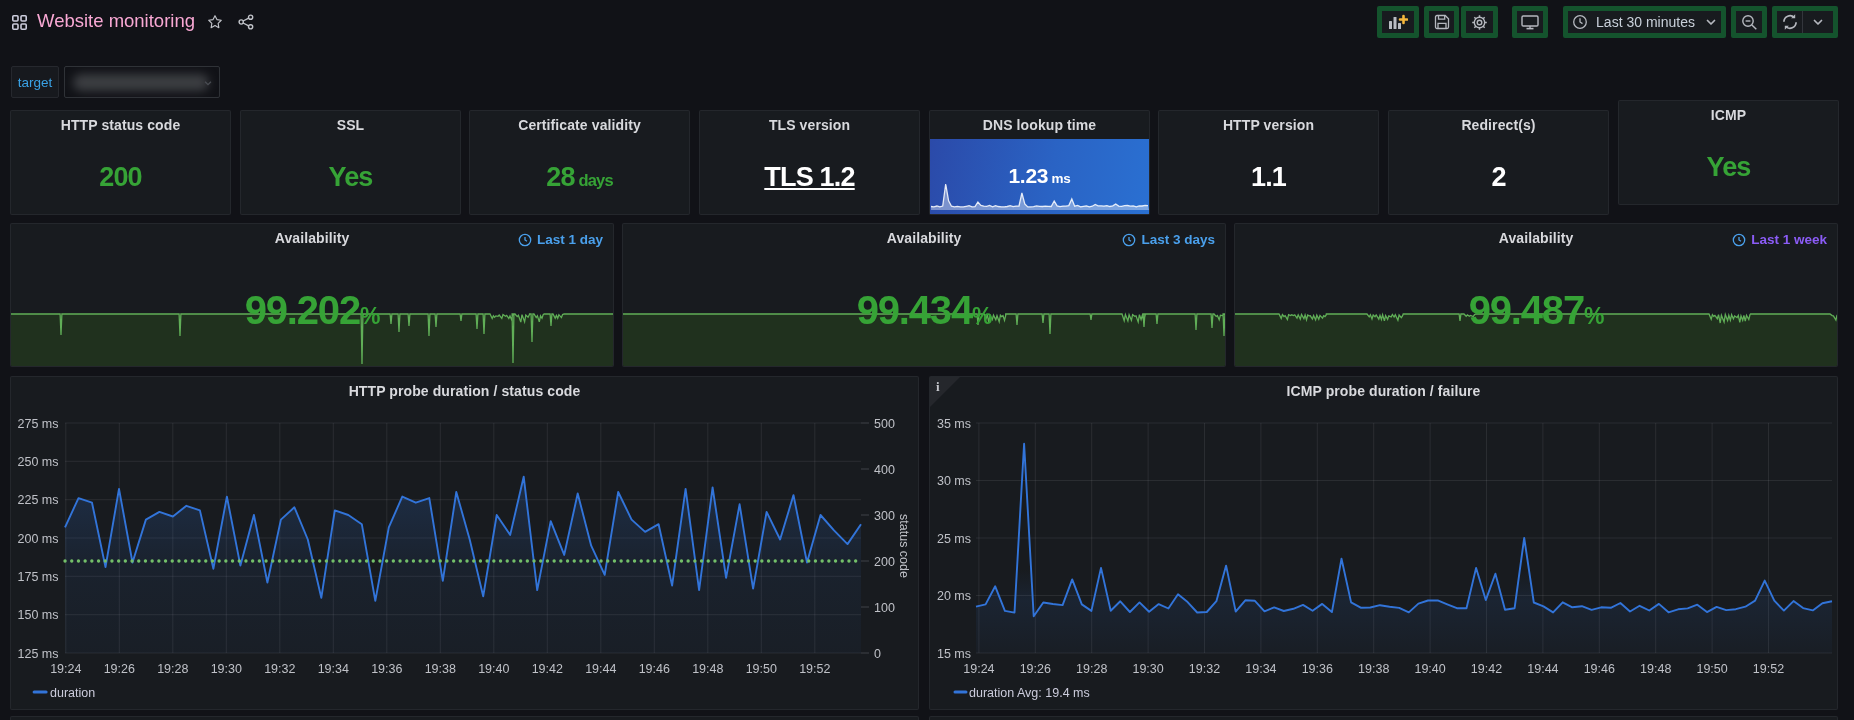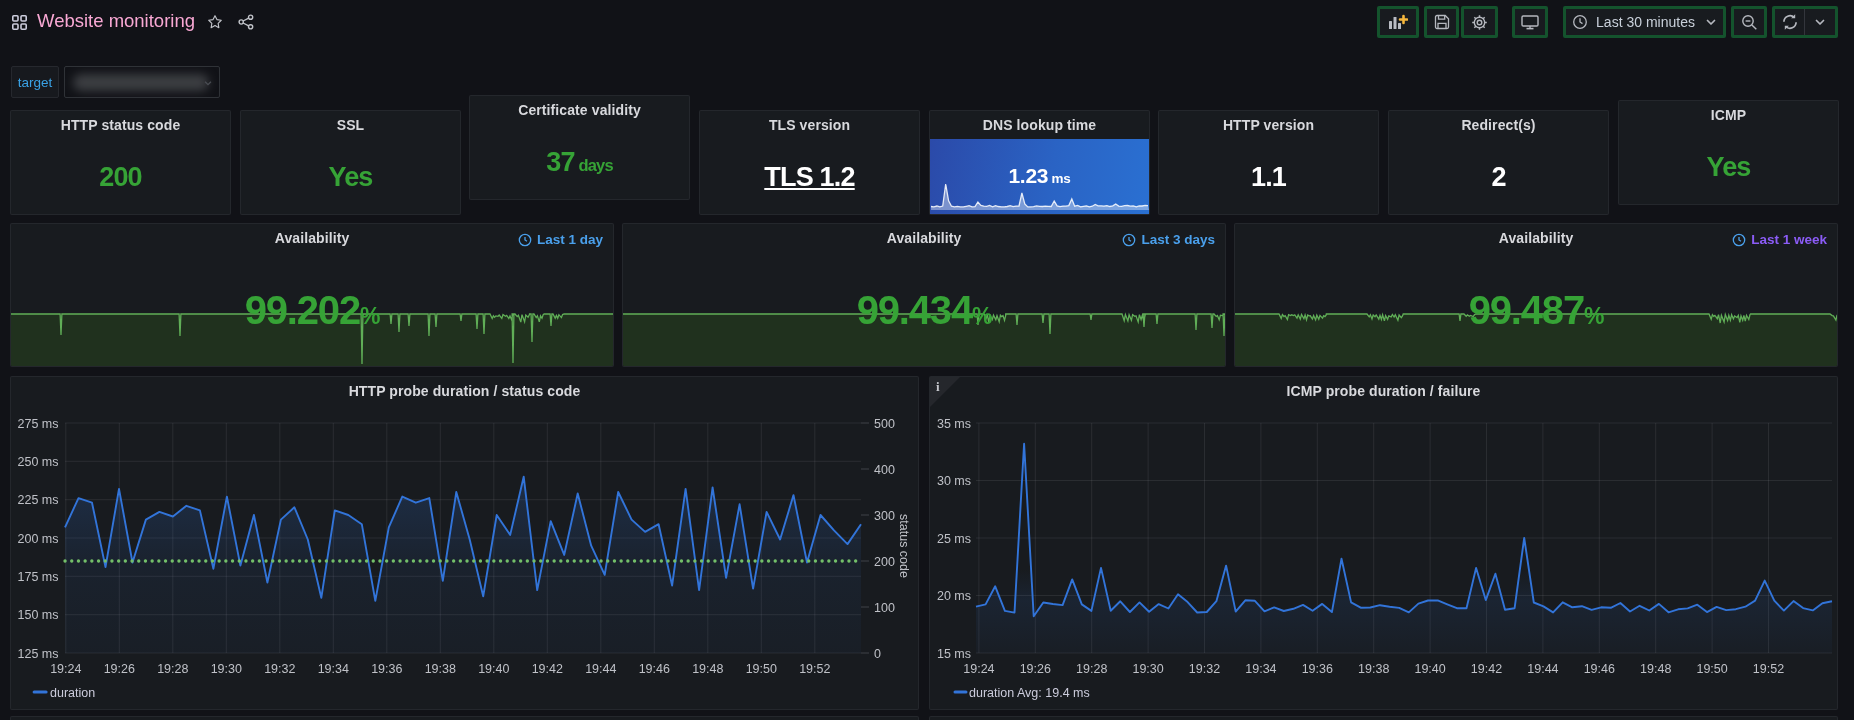--- a/index.html
+++ b/index.html
@@ -1,19 +1,19 @@
 <!DOCTYPE html>
 <html><head><meta charset="utf-8"><style>
 *{margin:0;padding:0;box-sizing:border-box;}
 body{width:1854px;height:720px;background:#111217;font-family:"Liberation Sans",sans-serif;overflow:hidden;position:relative;}
 .abs{position:absolute;}
 .panel{position:absolute;background:#181b1f;border:1px solid rgba(204,204,220,0.07);border-radius:2px;}
 .ptitle{position:absolute;top:6px;left:0;right:0;text-align:center;font-size:14px;font-weight:700;color:#d8d9dd;letter-spacing:0.1px;}
 .statval{position:absolute;left:0;right:0;text-align:center;font-weight:700;}
-.tbtn{position:absolute;top:6px;height:32px;background:#181b1f;border:3px solid #14532d;border-radius:2px;display:flex;align-items:center;justify-content:center;}
+.tbtn{position:absolute;top:6px;height:32px;background:#181b1f;border:5px solid #14532d;border-radius:2px;display:flex;align-items:center;justify-content:center;}
 </style></head><body>
 <svg class="abs" style="left:12px;top:15px" width="15" height="15" viewBox="0 0 15 15">
 <g fill="none" stroke="#ccccdc" stroke-width="1.6">
 <rect x="0.8" y="0.8" width="5.2" height="5.2" rx="1"></rect>
       <rect x="9" y="0.8" width="5.2" height="5.2" rx="1"></rect>
 <rect x="0.8" y="9" width="5.2" height="5.2" rx="1"></rect>
       <rect x="9" y="9" width="5.2" height="5.2" rx="1"></rect>
 </g>
   </svg>
 <div class="abs" style="left:37px;top:10px;font-size:18.5px;font-weight:500;color:#f9a8d4;">Website monitoring</div>
@@ -115,23 +115,23 @@
     </svg>
   </div>
 <div class="panel" style="left:10px;top:110px;width:221px;height:105px;">
     <div class="ptitle">HTTP status code</div>
     <div class="statval" style="top:53px;color:#36a336;line-height:1;letter-spacing:-0.8px;"><span style="font-size:27px;">200</span></div>
   </div>
 <div class="panel" style="left:240px;top:110px;width:221px;height:105px;">
     <div class="ptitle">SSL</div>
     <div class="statval" style="top:53px;color:#36a336;line-height:1;letter-spacing:-0.8px;"><span style="font-size:27px;">Yes</span></div>
   </div>
-<div class="panel" style="left:469px;top:95px;width:221px;height:105px;">
+<div class="panel" style="left:469px;top:110px;width:221px;height:105px;">
     <div class="ptitle">Certificate validity</div>
-    <div class="statval" style="top:53px;color:#36a336;line-height:1;letter-spacing:-0.8px;"><span style="font-size:27px;">37</span><span style="font-size:16.5px;">&nbsp;days</span></div>
+    <div class="statval" style="top:53px;color:#36a336;line-height:1;letter-spacing:-0.8px;"><span style="font-size:27px;">28</span><span style="font-size:16.5px;">&nbsp;days</span></div>
   </div>
 <div class="panel" style="left:699px;top:110px;width:221px;height:105px;">
     <div class="ptitle">TLS version</div>
     <div class="statval" style="top:53px;color:#ffffff;line-height:1;letter-spacing:-0.8px;"><span style="font-size:27px;text-decoration:underline;">TLS 1.2</span></div>
   </div>
 <div class="panel" style="left:1158px;top:110px;width:221px;height:105px;">
     <div class="ptitle">HTTP version</div>
     <div class="statval" style="top:53px;color:#ffffff;line-height:1;letter-spacing:-0.8px;"><span style="font-size:27px;">1.1</span></div>
   </div>
 <div class="panel" style="left:1388px;top:110px;width:221px;height:105px;">

